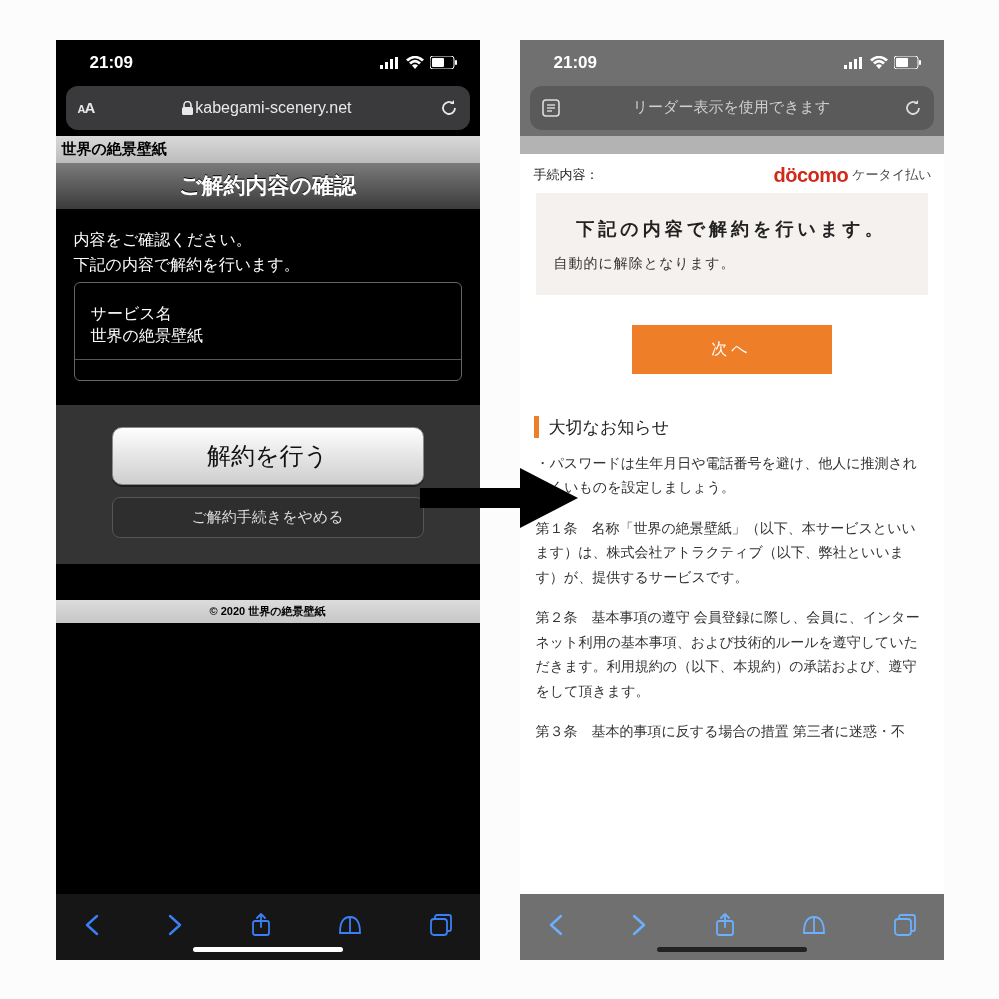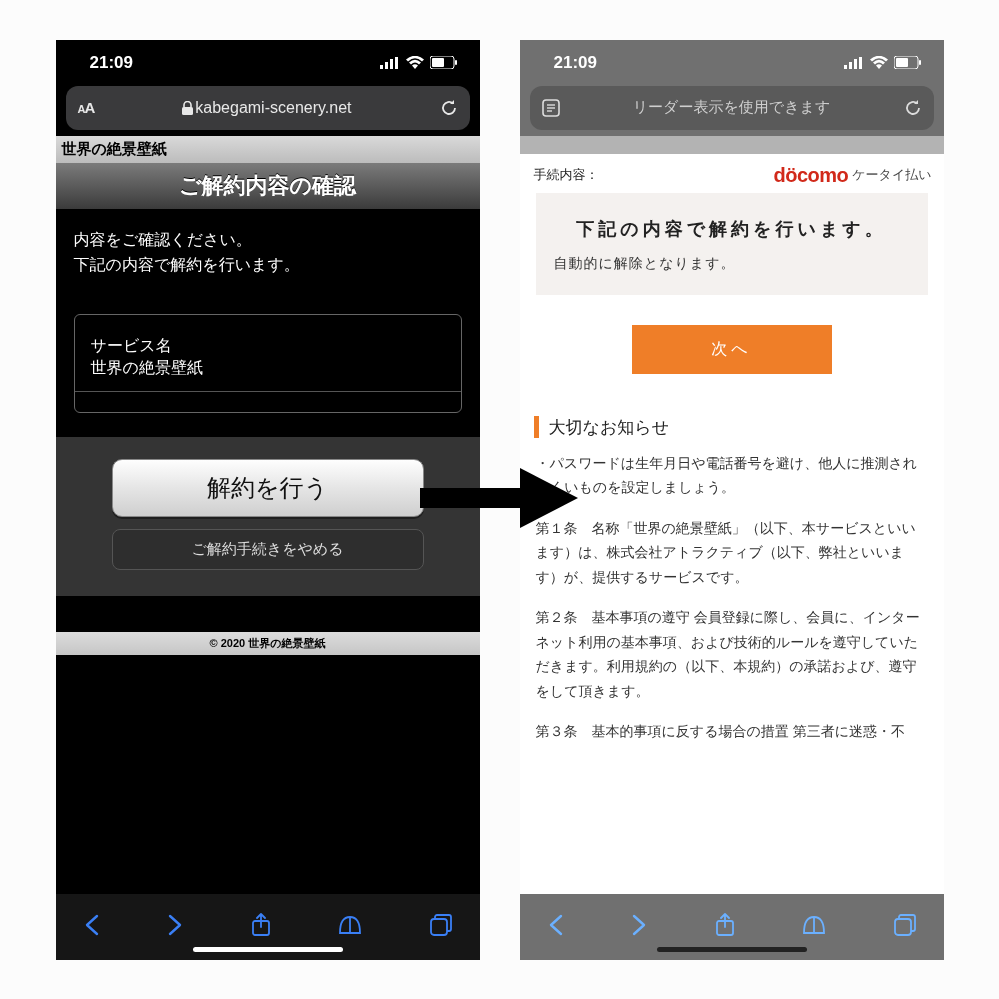--- a/index.html
+++ b/index.html
@@ -78,21 +78,21 @@
     color: #fff;
     text-align: center;
     font-size: 22px;
     font-weight: 700;
     padding: 8px 0;
     text-shadow: 0 -1px 0 #000;
   }
   .confirm-area { padding: 18px 18px 10px 18px; background:#000;}
   .confirm-text { font-size: 16px; line-height: 1.6; }
   .info-box {
-    margin-top: 36px;
+    margin-top: 4px;
     border: 1px solid #666;
     border-radius: 6px;
     padding: 14px 16px;
   }
   .info-row { padding: 6px 0; font-size: 16px; line-height:1.4;}
   .info-divider { border-top: 1px solid #555; margin: 6px -16px; }
   .action-area {
     background: #343434;
     padding: 22px 56px 26px 56px;
     margin-top: 14px;

